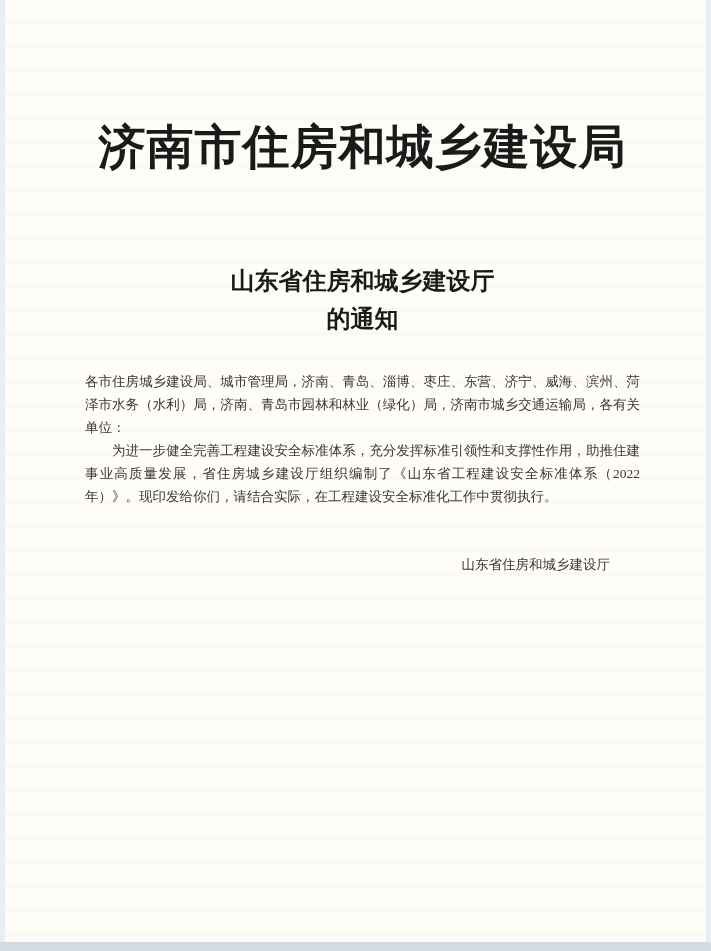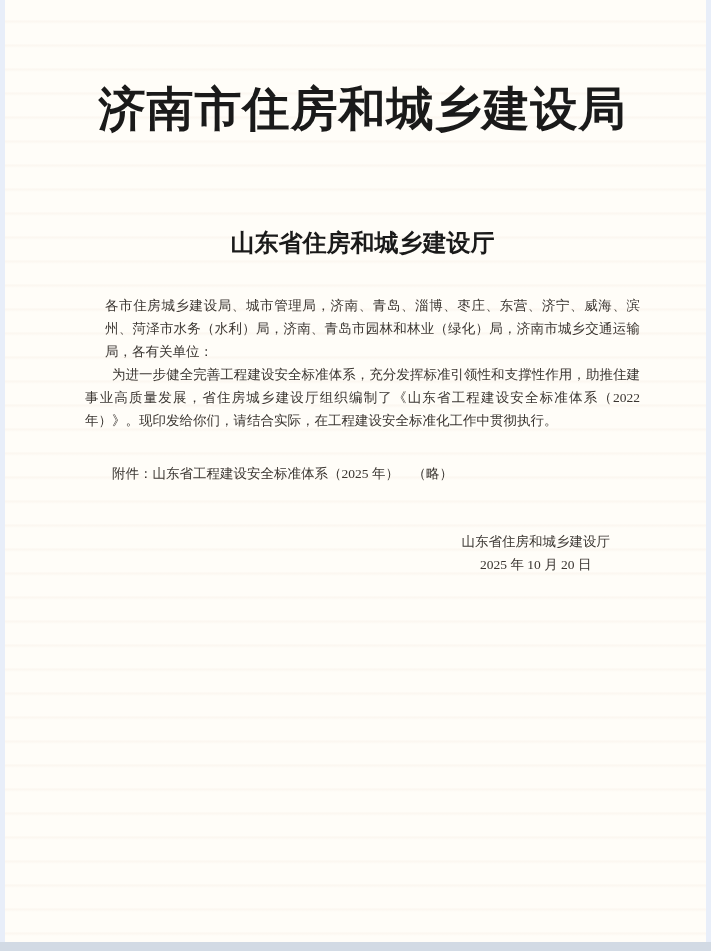--- a/index.html
+++ b/index.html
@@ -40,21 +40,21 @@
   .edge-bottom {
     position: absolute; left: 0; bottom: 0; width: 100%; height: 9px;
     background: var(--bottom-strip);
   }
   .content {
     position: absolute;
     left: 85px; top: 0;
     width: 555px;
   }
   .letterhead {
-    margin-top: 80px;
+    margin-top: 118px;
     font-size: 47px;
     line-height: 58px;
     font-weight: bold;
     letter-spacing: 1px;
     text-align: center;
     color: var(--heading-ink);
     white-space: nowrap;
   }
   .notice-title {
     margin-top: 86px;
@@ -64,21 +64,21 @@
     text-align: center;
     color: var(--heading-ink);
   }
   .body-text {
     font-size: 13.5px;
     line-height: 23px;
     color: var(--body-ink);
     text-align: justify;
     text-justify: inter-ideograph;
   }
-  .salutation { margin-top: 32px; margin-left: 20px; }
+  .salutation { margin-top: 32px; }
   .body-para  { text-indent: 2em; }
   .attachment {
     margin-top: 30px;
     text-indent: 2em;
     text-align: left;
     white-space: pre-wrap;
   }
   .signature {
     margin-top: 45px;
     display: flex;
@@ -98,30 +98,29 @@
 <div class="paper-texture"></div>
 <div class="edge-left"></div>
 <div class="edge-right"></div>
 
 <div class="content">
 
   <div class="letterhead">济南市住房和城乡建设局</div>
 
   <div class="notice-title">
     <div>山东省住房和城乡建设厅</div>
+    <div>的通知</div>
   </div>
 
   <p class="body-text salutation">各市住房城乡建设局、城市管理局，济南、青岛、淄博、枣庄、东营、济宁、威海、滨州、菏泽市水务（水利）局，济南、青岛市园林和林业（绿化）局，济南市城乡交通运输局，各有关单位：</p>
 
   <p class="body-text body-para">为进一步健全完善工程建设安全标准体系，充分发挥标准引领性和支撑性作用，助推住建事业高质量发展，省住房城乡建设厅组织编制了《山东省工程建设安全标准体系（2022 年）》。现印发给你们，请结合实际，在工程建设安全标准化工作中贯彻执行。</p>
 
-  <p class="body-text attachment">附件：山东省工程建设安全标准体系（2025 年）　（略）</p>
 
   <div class="signature">
     <div class="signature-inner">
       <div>山东省住房和城乡建设厅</div>
-      <div>2025 年 10 月 20 日</div>
     </div>
   </div>
 
 </div>
 
 <div class="edge-bottom"></div>
 
 </body></html>

